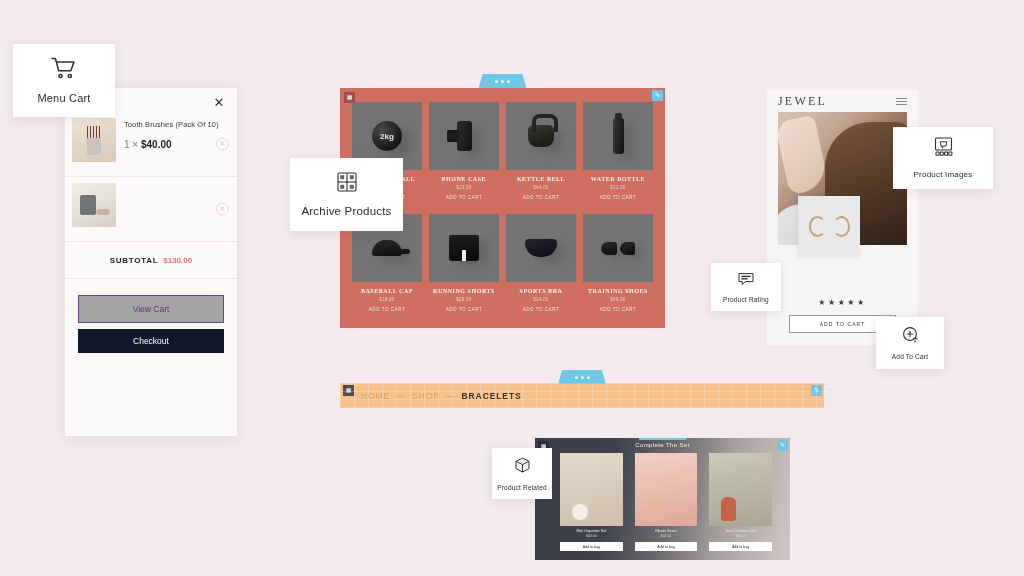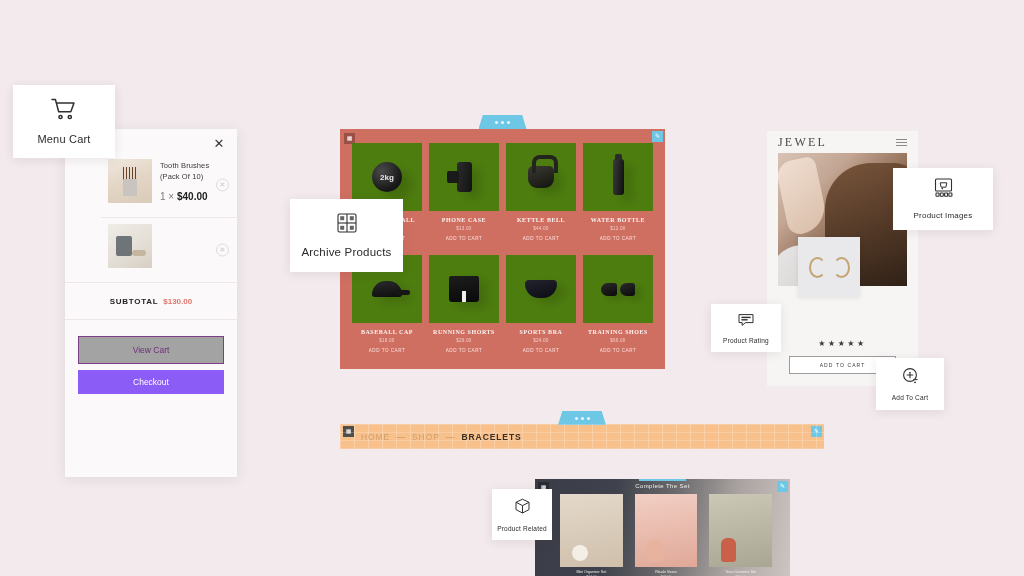--- a/index.html
+++ b/index.html
@@ -2,21 +2,21 @@
 <html><head>
 <meta charset="utf-8">
 <style>
   html,body{margin:0;padding:0;}
   body{
     width:1024px;height:576px;overflow:hidden;position:relative;
     background:#f2eaed;
     font-family:"Liberation Sans", sans-serif;
     -webkit-font-smoothing:antialiased;
   }
-  .stage{position:absolute;inset:0;margin-top:41px;}
+  .stage{position:absolute;inset:0;}
 
   
   .callout{
     position:absolute;background:#ffffff;
     box-shadow:0 2px 10px rgba(80,50,60,.10);
     display:flex;flex-direction:column;align-items:center;justify-content:center;
     z-index:40;
   }
   .callout .ic{display:block;margin-bottom:9px;color:#2f2f2f;}
   .callout .lbl{
@@ -30,21 +30,21 @@
 
   
   #mini-cart{
     position:absolute;left:65px;top:88px;width:172px;height:348px;
     background:#fbf9fa;box-shadow:0 2px 12px rgba(90,60,70,.10);z-index:20;
   }
   #mini-cart .cart-close{
     position:absolute;right:11px;top:8px;width:14px;height:14px;cursor:pointer;
     color:#3a3a3a;font-size:13px;line-height:14px;text-align:center;
   }
-  .cart-items{margin-top:24px;padding-left:36px;}
+  .cart-items{margin-top:24px;}
   .cart-row{
     position:relative;display:flex;padding:6px 8px 6px 7px;min-height:52px;
     border-bottom:1px solid #eee7ea;background:#fbf9fa;
   }
   .cart-row:last-child{border-bottom:none;}
   .thumb{width:44px;height:44px;flex:0 0 44px;border-radius:1px;}
   .t1{background:linear-gradient(160deg,#efe7dd 0%,#e3d6c6 48%,#d9cbb8 100%);position:relative;overflow:hidden;}
   .t1::before{content:"";position:absolute;left:15px;top:8px;width:14px;height:13px;
     background:repeating-linear-gradient(90deg,#6b3f28 0 1.5px,transparent 1.5px 3px);}
   .t1::after{content:"";position:absolute;left:15px;top:20px;width:14px;height:17px;
@@ -70,21 +70,21 @@
   }
   .subtotal-label{font-size:8px;font-weight:bold;letter-spacing:.7px;color:#232323;}
   .subtotal-amount{font-size:8px;font-weight:bold;color:#e2746a;}
   .cart-actions{padding:16px 13px 0 13px;}
   .btn-viewcart{
     display:flex;align-items:center;justify-content:center;height:26px;
     border:1px solid #7a3f86;color:#6e2d7b;background:#a3a3a3;font-size:8.5px;cursor:pointer;
   }
   .btn-checkout{
     display:flex;align-items:center;justify-content:center;height:24px;margin-top:6px;
-    background:#8b5cf6;color:#fff;font-size:8.5px;cursor:pointer;
+    background:#0f172a;color:#fff;font-size:8.5px;cursor:pointer;
   }
 
   
   #archive-panel{
     position:absolute;left:340px;top:88px;width:325px;height:240px;
     background:#cf6f61;z-index:10;
   }
   .el-tab{
     position:absolute;left:50%;transform:translateX(-50%);top:-14px;
     width:48px;height:14px;background:#6ec7e5;border-radius:4px 4px 0 0;
@@ -98,21 +98,21 @@
   }
   .el-corner.tl{left:4px;top:4px;background:#9a5046;}
   .el-corner.tr{right:2px;top:2px;}
   .prod-grid{
     position:absolute;left:12px;top:14px;right:12px;bottom:6px;
     display:grid;grid-template-columns:repeat(4,1fr);grid-template-rows:1fr 1fr;
     column-gap:7px;row-gap:4px;
   }
   .prod{display:flex;flex-direction:column;align-items:center;}
   .prod-img{
-    width:100%;height:68px;background:#4d7c0f;position:relative;overflow:hidden;
+    width:100%;height:68px;background:#737373;position:relative;overflow:hidden;
     display:flex;align-items:center;justify-content:center;text-align:right;
   }
   .prod-name{font-size:6px;letter-spacing:.55px;color:#fdf3f1;margin-top:6px;
     font-family:"Liberation Serif", serif;font-weight:bold;white-space:nowrap;}
   .prod-price{font-size:4.6px;color:#f3cdc6;margin-top:3px;letter-spacing:.2px;}
   .prod-atc{font-size:4.6px;color:#f7e2de;margin-top:5px;letter-spacing:.5px;cursor:pointer;}
 
   
   .sh-ball{width:30px;height:30px;border-radius:50%;background:radial-gradient(circle at 33% 30%,#4a4a4a,#161616 70%);
     display:flex;align-items:center;justify-content:center;color:#e8e8e8;font-size:8px;font-weight:bold;

